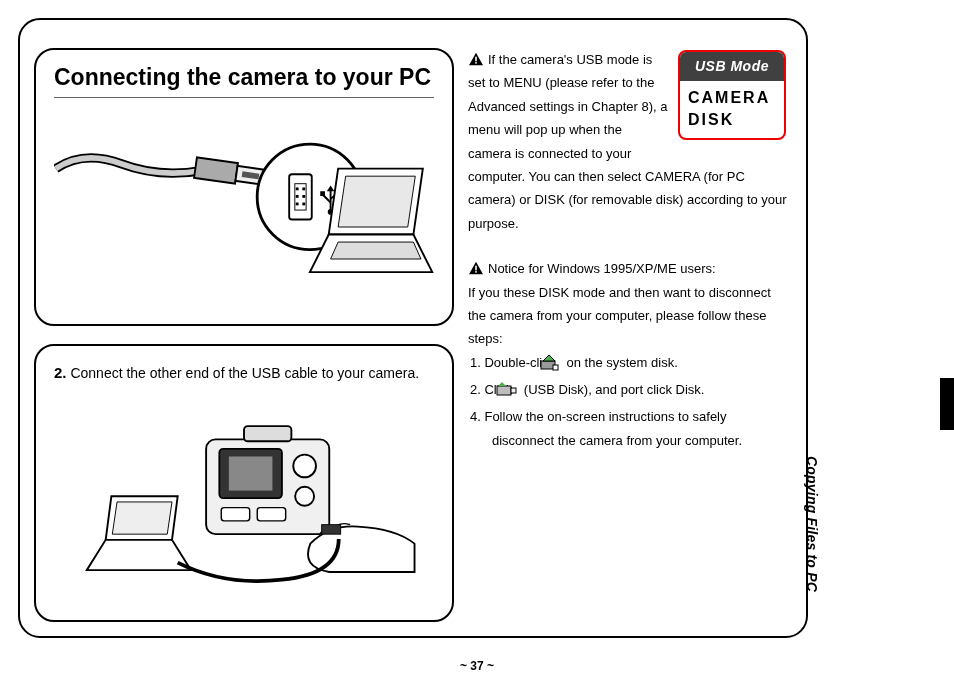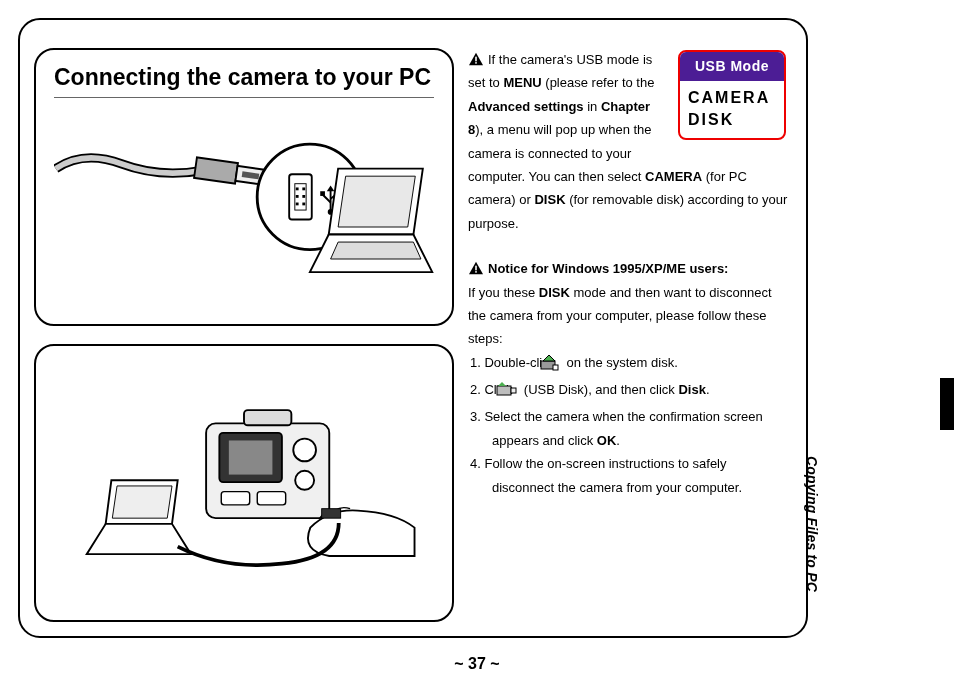--- a/index.html
+++ b/index.html
@@ -55,51 +55,52 @@
     overflow:hidden;
   }
 
   
   .note-block { font-size: 13px; line-height: 1.8; padding: 0 4px; }
   .warning-icon {
     display:inline-block; width:16px; height:14px; margin-right:4px;
     vertical-align:-2px;
   }
   .warning-icon svg { width:100%; height:100%; }
-  .bold { font-weight: bold; }
+  .bold { font-weight: normal; }
 
   .usb-mode-box {
     float: right;
     width: 108px;
     border: 2px solid #ee0000;
     border-radius: 8px;
     background: #fff;
     margin: 2px 2px 4px 10px;
     overflow:hidden;
   }
   .usb-mode-box .hdr {
-    background:#4c1d95; color:#fff; font-weight:bold;
+    background:#404040; color:#fff; font-weight:bold;
     text-align:center; font-size:14px; padding:2px 0;
     letter-spacing:0.5px;
+    font-style:italic;
   }
   .usb-mode-box .body {
     padding:6px 8px 8px 8px;
     font-weight:bold; font-size:16px; line-height:1.35;
     letter-spacing:2px;
   }
 
   .steps-list { font-size:13px; line-height:1.8; padding-left:2px; }
   .steps-list .row { padding-left:22px; text-indent:-22px; }
   .tray-icon, .usb-icon {
     display:inline-block; vertical-align:-4px; margin:0 2px;
   }
 
   .page-num {
     position:absolute; left:0; bottom:4px; width:100%;
-    text-align:center; font-size:16px; font-weight:bold;
+    text-align:center; font-size:12px; font-weight:bold;
   }
 
   .side-tab-black {
     position:absolute; right:0; top:378px;
     width:14px; height:52px; background:#000;
   }
   .side-label {
     position:absolute; right:-36px; top:456px;
     transform: rotate(90deg);
     transform-origin: left top;
@@ -154,20 +155,24 @@
             <polygon points="40,0 130,0 120,70 30,70" fill="#fff" stroke="#000" stroke-width="2"></polygon>
             <polygon points="48,8 122,8 114,62 40,62" fill="#e8e8e8" stroke="#000" stroke-width="1"></polygon>
             <polygon points="30,70 120,70 140,110 10,110" fill="#fff" stroke="#000" stroke-width="2"></polygon>
             <polygon points="40,78 120,78 128,96 32,96" fill="#ddd" stroke="#000" stroke-width="1"></polygon>
           </g>
         </svg>
       </div>
     </div>
 
     <div class="card">
+      <p class="step">
+        <span class="num">2.</span>
+        <span>Connect the other end of the USB cable to your camera.</span>
+      </p>
       <div class="illus">
         <svg viewBox="0 0 400 190" width="380" height="180">
 
           <g transform="translate(40,90)">
             <polygon points="20,0 90,0 84,46 14,46" fill="#fff" stroke="#000" stroke-width="2"></polygon>
             <polygon points="26,6 84,6 79,40 21,40" fill="#eee" stroke="#000" stroke-width="1"></polygon>
             <polygon points="14,46 84,46 104,78 -6,78" fill="#fff" stroke="#000" stroke-width="2"></polygon>
           </g>
 
           <g transform="translate(160,10)">
@@ -240,24 +245,21 @@
         </div>
         <div class="row">
           <span>2. Click </span>
           <span class="usb-icon">
             <svg width="22" height="16" viewBox="0 0 22 16">
               <rect x="1" y="4" width="14" height="9" fill="#bdbdbd" stroke="#000"></rect>
               <rect x="15" y="6" width="5" height="5" fill="#eee" stroke="#000"></rect>
               <polygon points="6,0 10,4 2,4" fill="#4caf50"></polygon>
             </svg>
           </span>
-          <span> (USB Disk), and then click </span><span class="bold">Disk</span><span>.</span>
-        </div>
-        <div class="row">
-          <span>3. Select the camera when the confirmation screen appears and click </span><span class="bold">OK</span><span>.</span>
+          <span> (USB Disk), and port click </span><span class="bold">Disk</span><span>.</span>
         </div>
         <div class="row">4. Follow the on-screen instructions to safely disconnect the camera from your computer.</div>
       </div>
     </div>
 
   </div>
 </div>
 
 <div class="side-tab-black"></div>
 <div class="side-label">Copying Files to PC</div>

